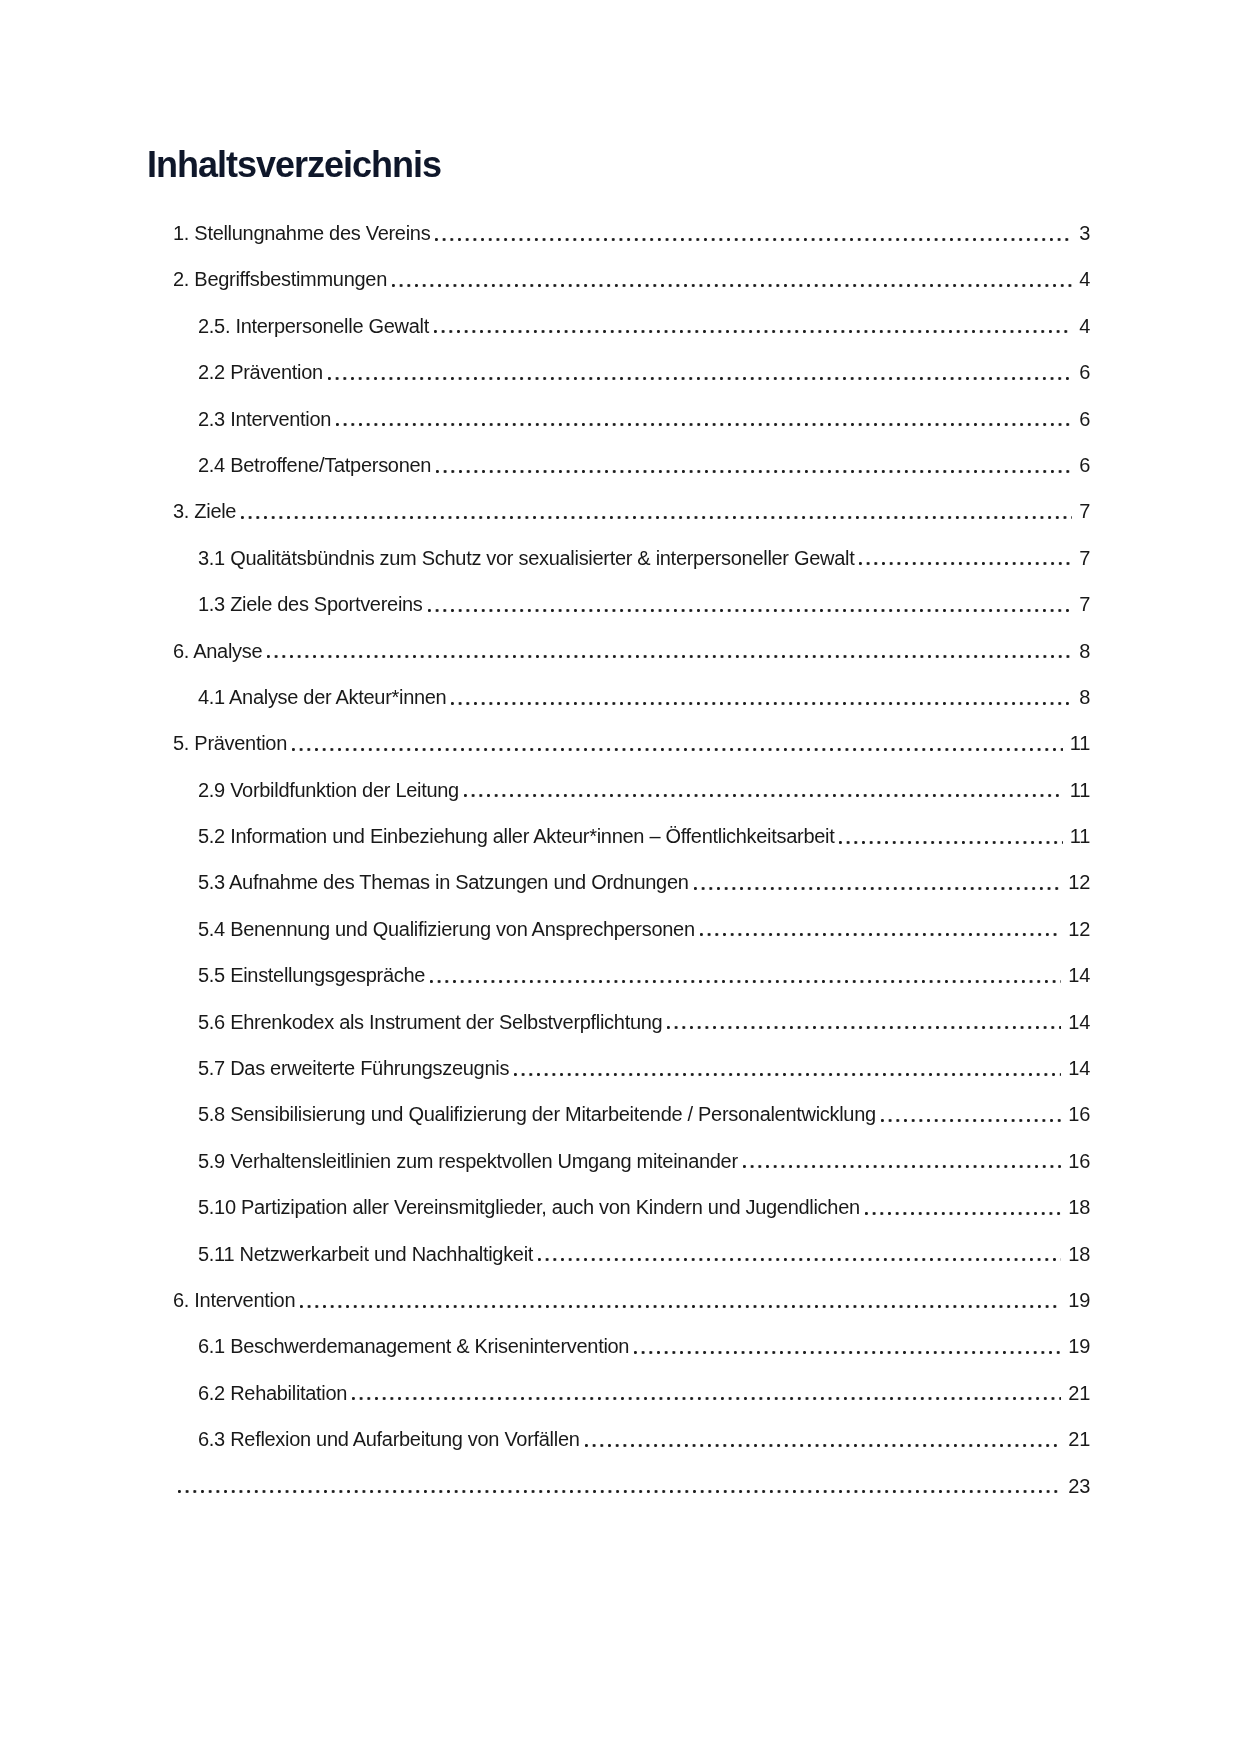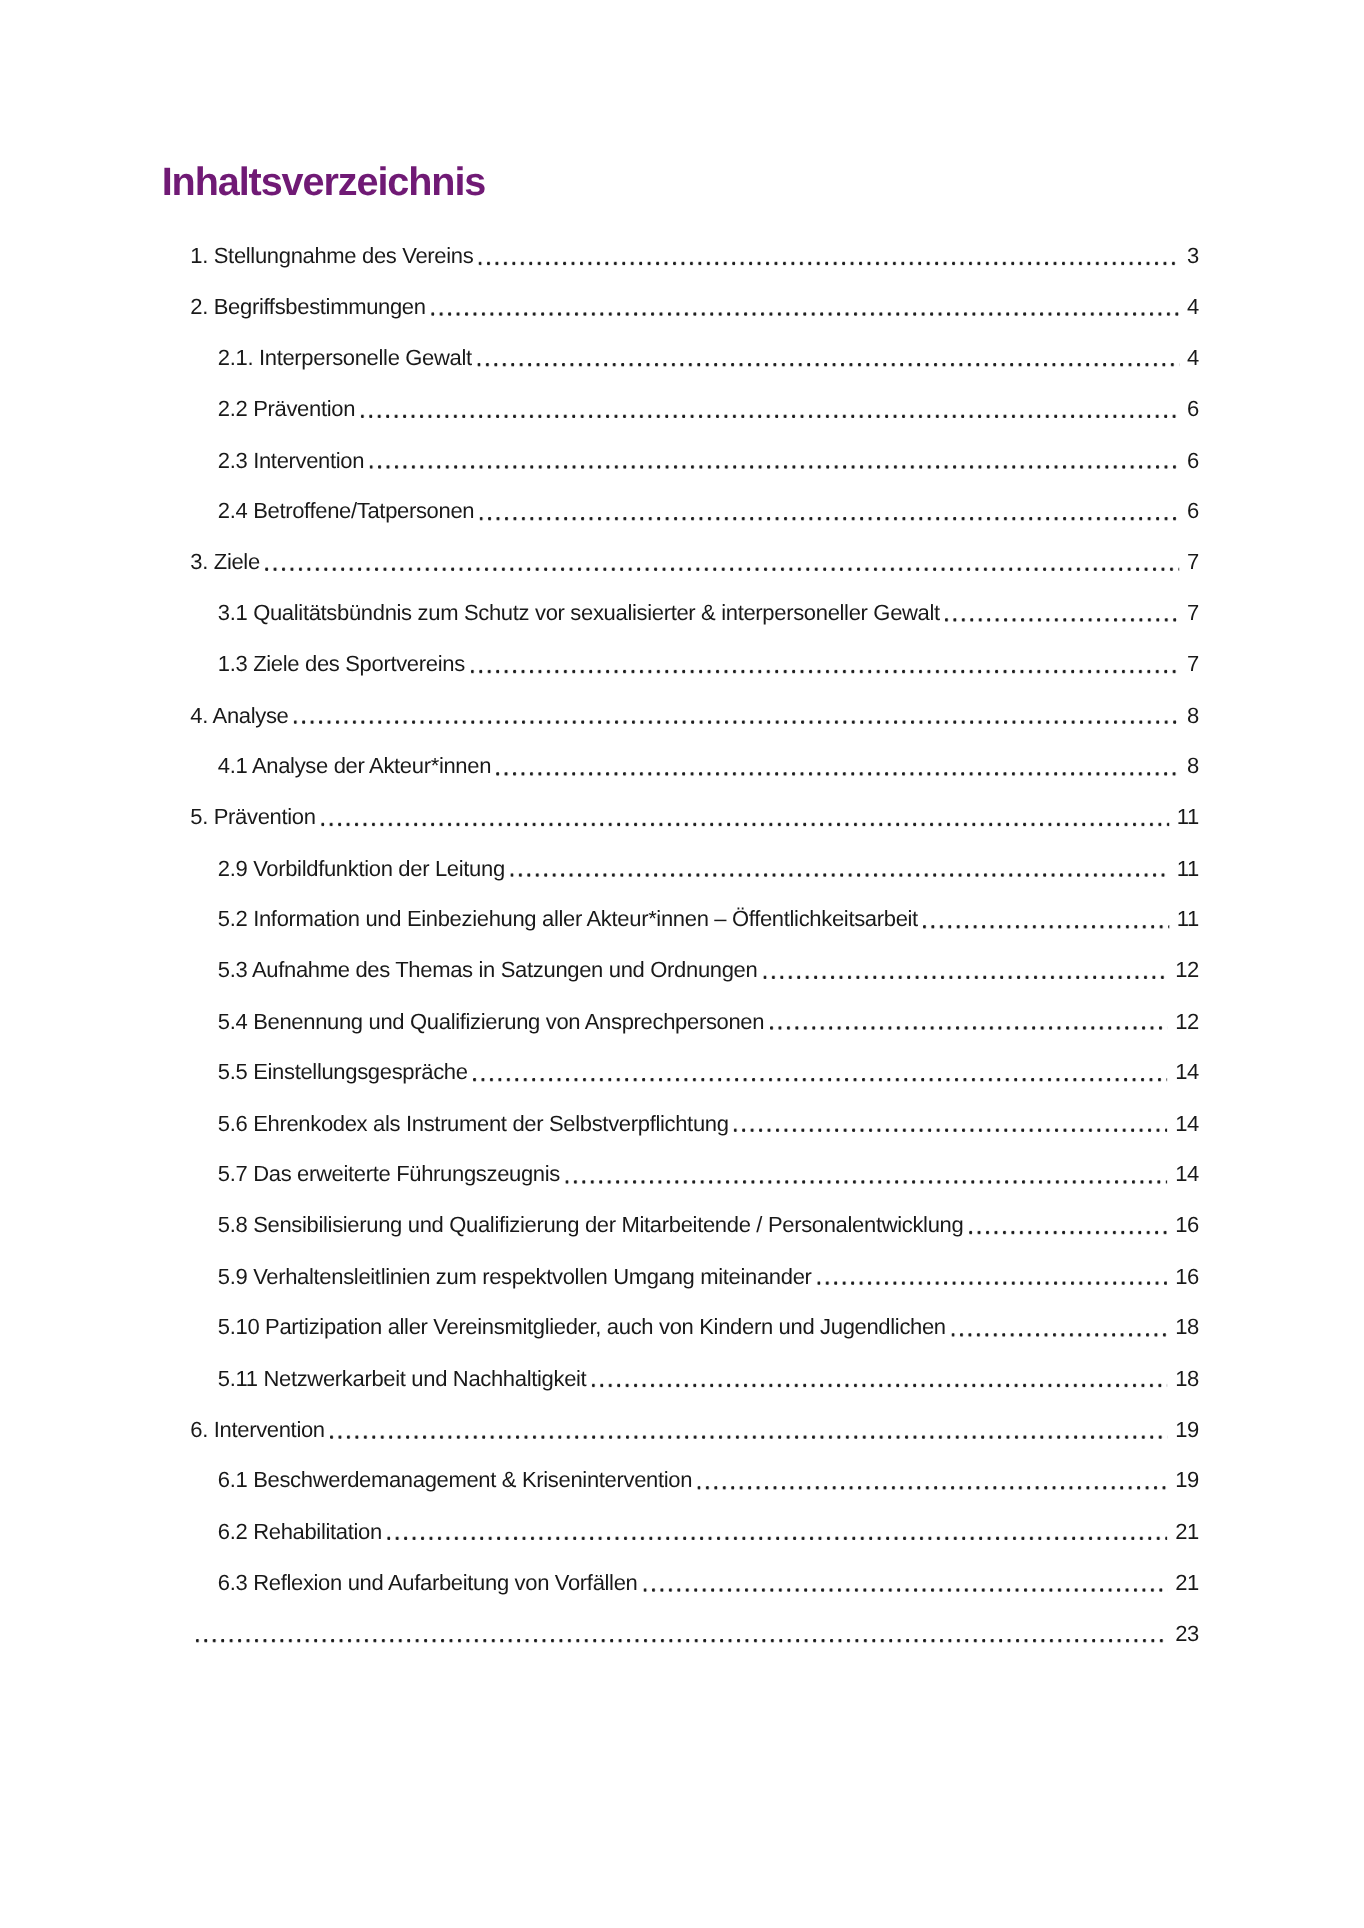--- a/index.html
+++ b/index.html
@@ -61,35 +61,35 @@
   }
   .toc-row .num {
     flex: 0 0 auto;
     text-align: right;
   }
 </style>
 </head>
 <body>
 
 <div class="doc-page">
-  <h1 class="doc-title" style="color: #701a75;">Inhaltsverzeichnis</h1>
+  <h1 class="doc-title" style="color: #0f172a;">Inhaltsverzeichnis</h1>
 
   <div class="toc">
       <div class="toc-row">
         <span class="label">1. Stellungnahme des Vereins</span>
         <span class="dots"></span>
         <span class="num">3</span>
       </div>
       <div class="toc-row">
         <span class="label">2. Begriffsbestimmungen</span>
         <span class="dots"></span>
         <span class="num">4</span>
       </div>
       <div class="toc-row l2">
-        <span class="label">2.1. Interpersonelle Gewalt</span>
+        <span class="label">2.5. Interpersonelle Gewalt</span>
         <span class="dots"></span>
         <span class="num">4</span>
       </div>
       <div class="toc-row l2">
         <span class="label">2.2 Prävention</span>
         <span class="dots"></span>
         <span class="num">6</span>
       </div>
       <div class="toc-row l2">
         <span class="label">2.3 Intervention</span>
@@ -110,21 +110,21 @@
         <span class="label">3.1 Qualitätsbündnis zum Schutz vor sexualisierter &amp; interpersoneller Gewalt</span>
         <span class="dots"></span>
         <span class="num">7</span>
       </div>
       <div class="toc-row l2">
         <span class="label">1.3 Ziele des Sportvereins</span>
         <span class="dots"></span>
         <span class="num">7</span>
       </div>
       <div class="toc-row">
-        <span class="label">4. Analyse</span>
+        <span class="label">6. Analyse</span>
         <span class="dots"></span>
         <span class="num">8</span>
       </div>
       <div class="toc-row l2">
         <span class="label">4.1 Analyse der Akteur*innen</span>
         <span class="dots"></span>
         <span class="num">8</span>
       </div>
       <div class="toc-row">
         <span class="label">5. Prävention</span>

